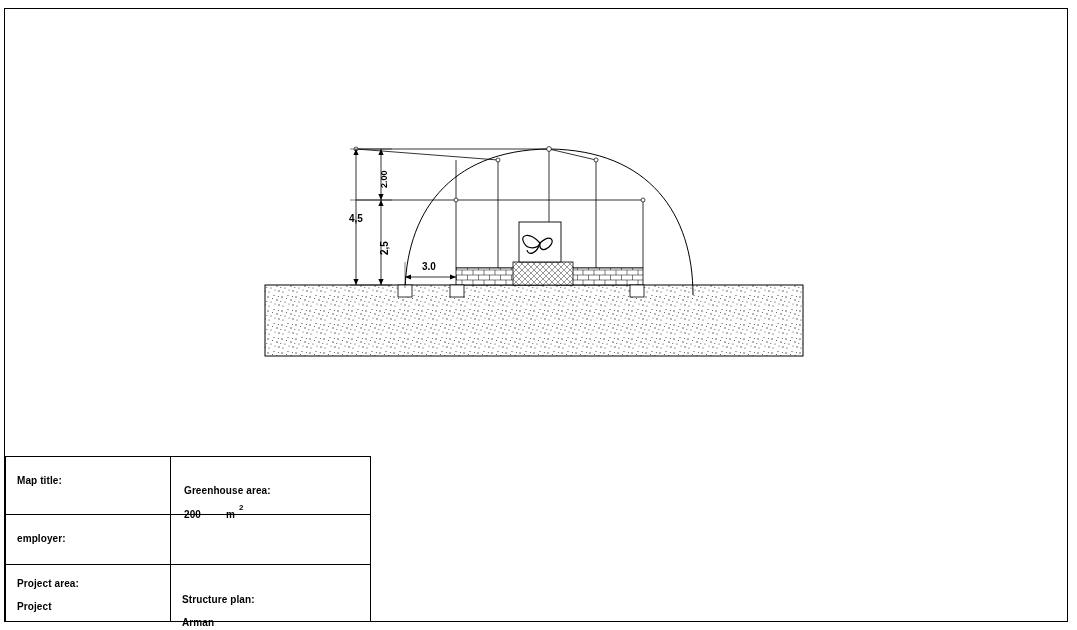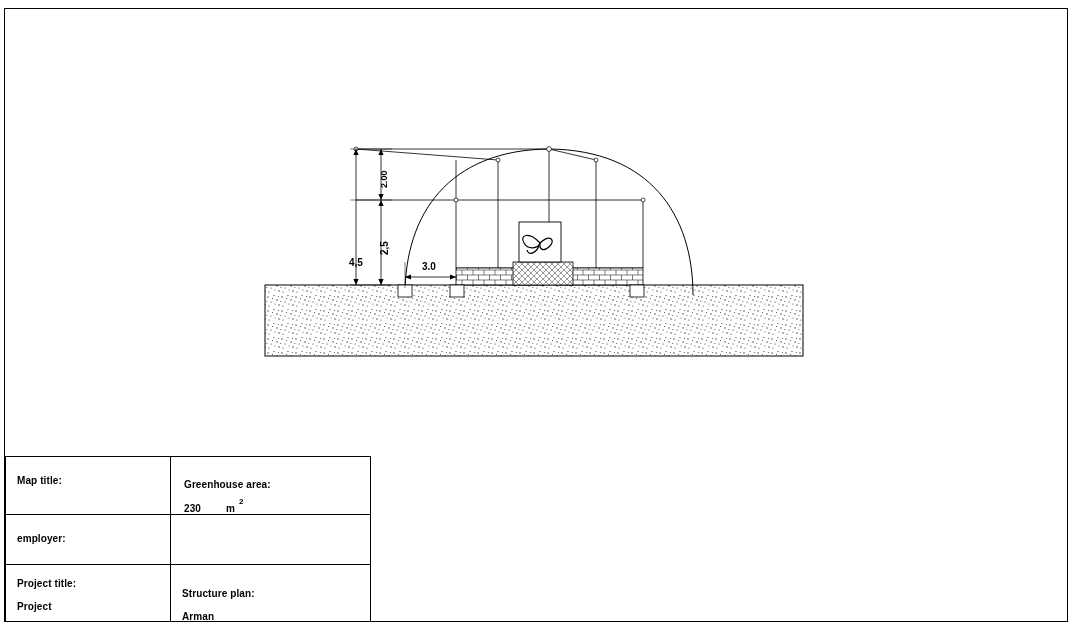--- a/index.html
+++ b/index.html
@@ -60,21 +60,21 @@
   .tb-left {
     position: absolute;
     left: 0; top: 0;
     width: 165px;
     height: 100%;
     border-right: 1px solid #000;
     box-sizing: border-box;
   }
   .tb-right {
     position: absolute;
-    left: 165px; top: 10px;
+    left: 165px; top: 16px;
     right: 0;
     height: 100%;
     box-sizing: border-box;
   }
   .tb-label {
     position: absolute;
     font-size: 10px;
     font-weight: bold;
     color: #000;
     letter-spacing: 0.1px;
@@ -206,47 +206,47 @@
     <path d="M 356 285 l -2.6 -6 l 5.2 0 z" fill="#000"></path>
 
     <line x1="405" y1="277" x2="456" y2="277" stroke="#000" stroke-width="0.8"></line>
     <path d="M 405 277 l 6 -2.6 l 0 5.2 z" fill="#000"></path>
     <path d="M 456 277 l -6 -2.6 l 0 5.2 z" fill="#000"></path>
     <line x1="405" y1="262" x2="405" y2="288" stroke="#000" stroke-width="0.5"></line>
   </svg>
 
   <div class="dim-rot" style="left:379px; top:188px;">2.00</div>
   <div class="dim-rot" style="left:379px; top:255px; font-size:10px;">2,5</div>
-  <div class="dim" style="left:349px; top:213px;margin-top:44px;">4,5</div>
+  <div class="dim" style="left:349px; top:213px;">4,5</div>
   <div class="dim" style="left:422px; top:261px;">3.0</div>
 
   <div class="title-block">
 
     <div class="tb-row tb-r1">
       <div class="tb-left">
         <span class="tb-label l-map-title">Map title:</span>
       </div>
       <div class="tb-right">
         <span class="tb-label l-area">Greenhouse area:</span>
-        <span class="tb-label l-area-val">230</span>
+        <span class="tb-label l-area-val">200</span>
         <span class="tb-label l-area-unit">m</span>
         <span class="tb-label l-area-exp">2</span>
       </div>
     </div>
 
     <div class="tb-row tb-r2">
       <div class="tb-left">
         <span class="tb-label l-employer">employer:</span>
       </div>
       <div class="tb-right"></div>
     </div>
 
     <div class="tb-row tb-r3">
       <div class="tb-left">
-        <span class="tb-label l-project">Project title:</span>
+        <span class="tb-label l-project">Project area:</span>
         <span class="tb-label l-project-val">Project</span>
       </div>
       <div class="tb-right">
         <span class="tb-label l-structure">Structure plan:</span>
         <span class="tb-label l-structure-v">Arman</span>
       </div>
     </div>
 
   </div>
 </div>

